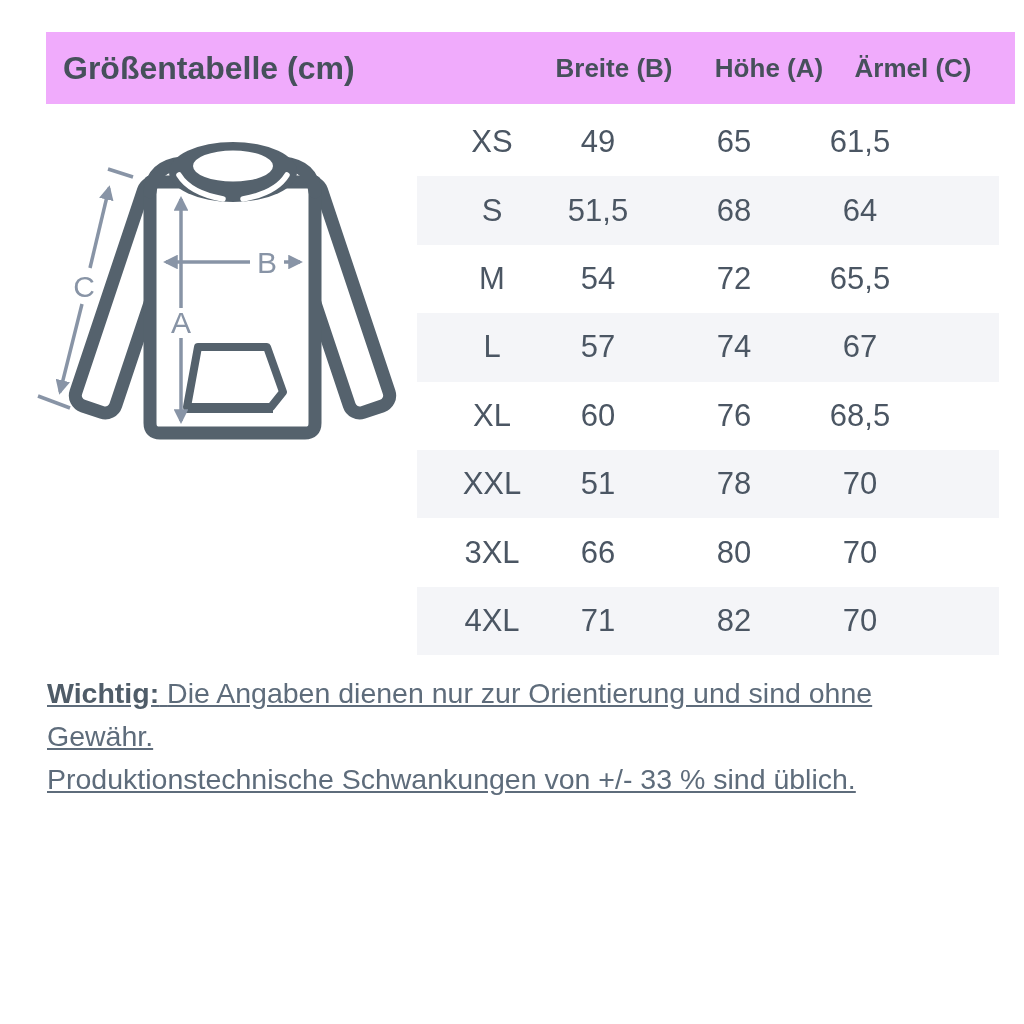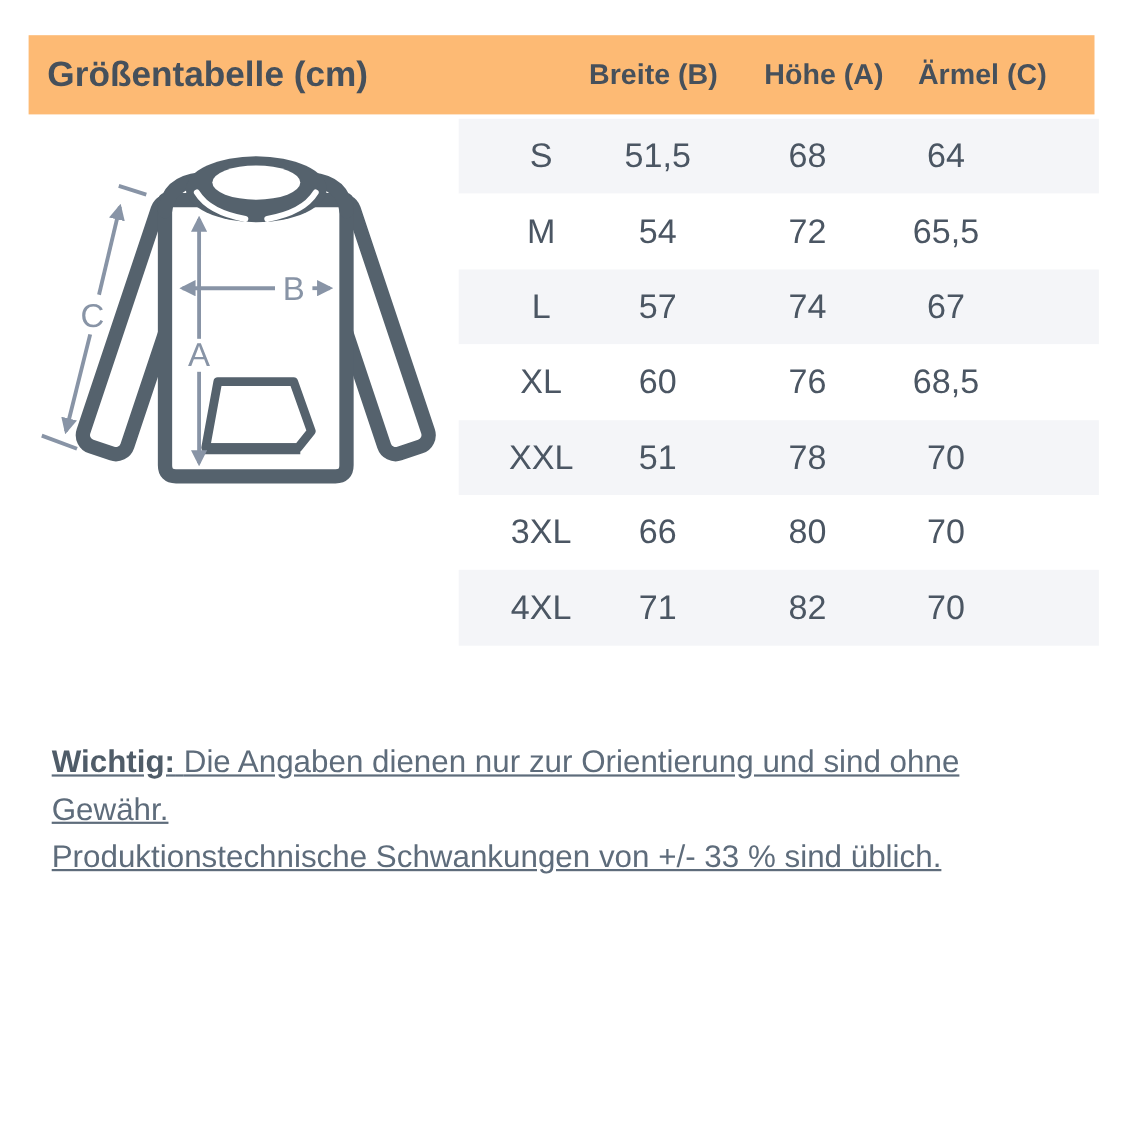--- a/index.html
+++ b/index.html
@@ -3,22 +3,22 @@
 <meta charset="utf-8">
 <style>
   html,body{margin:0;padding:0;}
   body{
     width:1024px;height:1024px;background:#ffffff;overflow:hidden;position:relative;
     font-family:"Liberation Sans", sans-serif;
     -webkit-font-smoothing:antialiased;
   }
   
   .header-bar{
-    position:absolute;left:26px;top:32px;width:969px;height:72px;
-    background:#fdba74;
+    position:absolute;left:46px;top:32px;width:969px;height:72px;
+    background:#f0abfc;
   }
   .title{
     position:absolute;left:17px;top:50%;transform:translateY(-50%);
     font-size:32px;font-weight:bold;color:#46505b;white-space:nowrap;
   }
   .col-h{
     position:absolute;top:50%;transform:translate(-50%,-50%);
     font-size:26px;font-weight:bold;color:#46505b;white-space:nowrap;
   }
   .col-h.b{left:568px}
@@ -105,20 +105,26 @@
   </g>
 
   <g fill="#8894a6" font-size="30" text-anchor="middle" font-family="Liberation Sans, sans-serif">
     <text x="161" y="213">A</text>
     <text x="247" y="153">B</text>
     <text x="64" y="177">C</text>
   </g>
 </svg>
 
 <div class="size-table">
+  <div class="row">
+    <span class="cell c0">XS</span>
+    <span class="cell c1">49</span>
+    <span class="cell c2">65</span>
+    <span class="cell c3">61,5</span>
+  </div>
   <div class="row alt">
     <span class="cell c0">S</span>
     <span class="cell c1">51,5</span>
     <span class="cell c2">68</span>
     <span class="cell c3">64</span>
   </div>
   <div class="row">
     <span class="cell c0">M</span>
     <span class="cell c1">54</span>
     <span class="cell c2">72</span>

